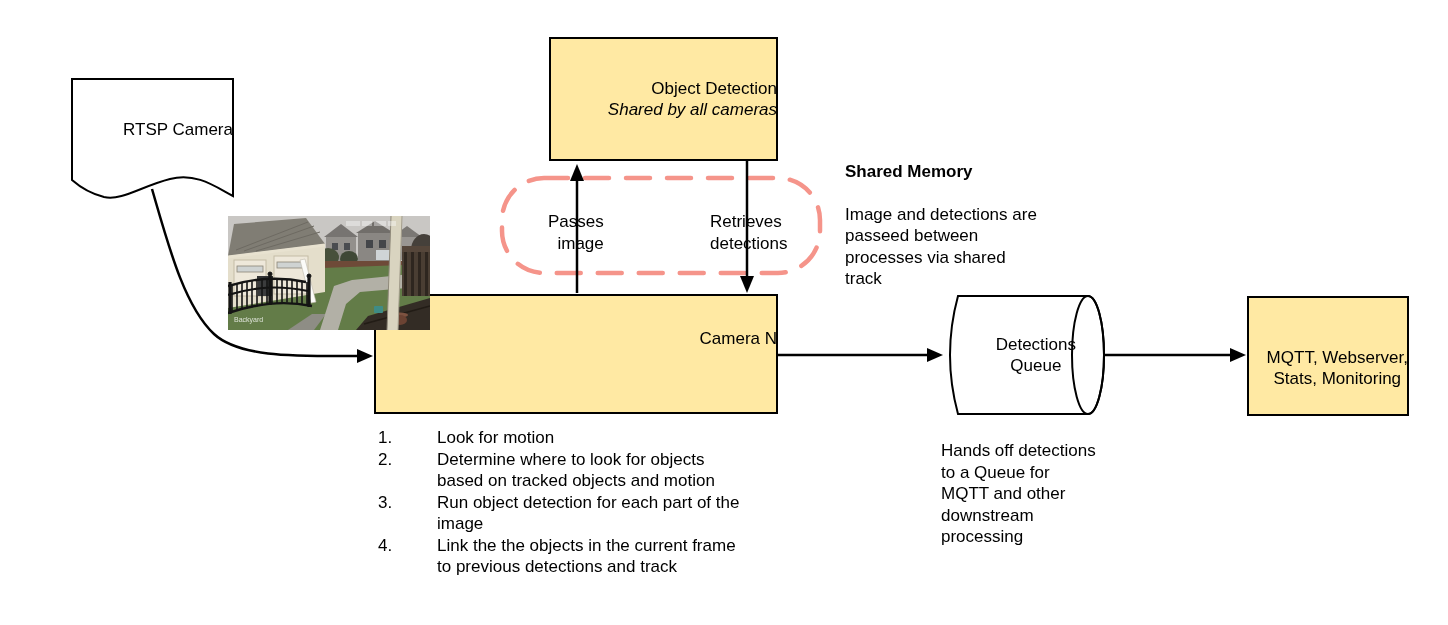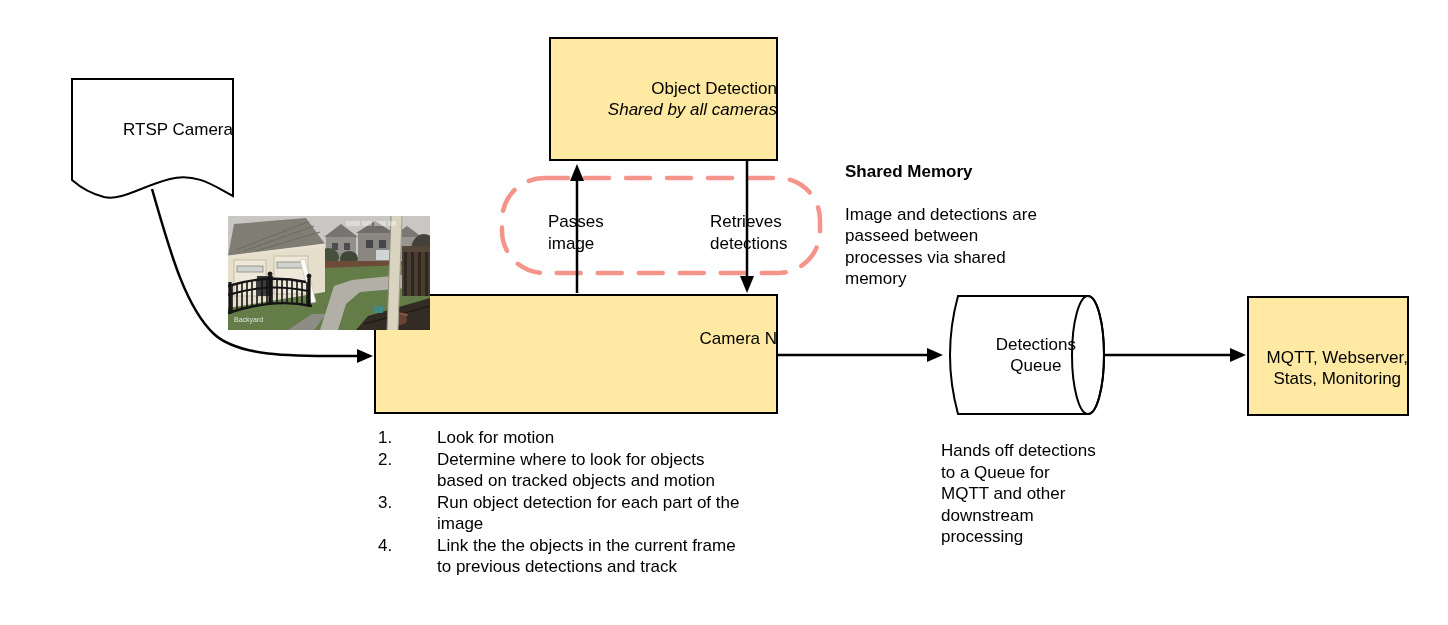--- a/index.html
+++ b/index.html
@@ -176,32 +176,32 @@
   </div>
 
   <div class="box-label" style="left:375px;top:280px;width:402px;height:118px;">Camera N</div>
 
   <div class="box-label" style="left:948px;top:296px;width:128px;height:118px;">Detections
 Queue</div>
 
   <div class="box-label" style="left:1248px;top:297px;width:160px;height:142px;">MQTT, Webserver,
 Stats, Monitoring</div>
 
-  <div class="txt" style="left:548px;top:211px;">Passes
+  <div class="txt" style="left:548px;top:211px;text-align:right;">Passes
 image</div>
   <div class="txt" style="left:710px;top:211px;">Retrieves
 detections</div>
 
 
   <div class="txt" style="left:845px;top:139px;">
     <div class="bold">Shared Memory</div>
     <div>Image and detections are
 passeed between
 processes via shared
-memory</div>
+track</div>
   </div>
 
   <div class="txt" style="left:941px;top:440px;">Hands off detections
 to a Queue for
 MQTT and other
 downstream
 processing</div>
 
   <div class="steps">
     <div class="step-row">

